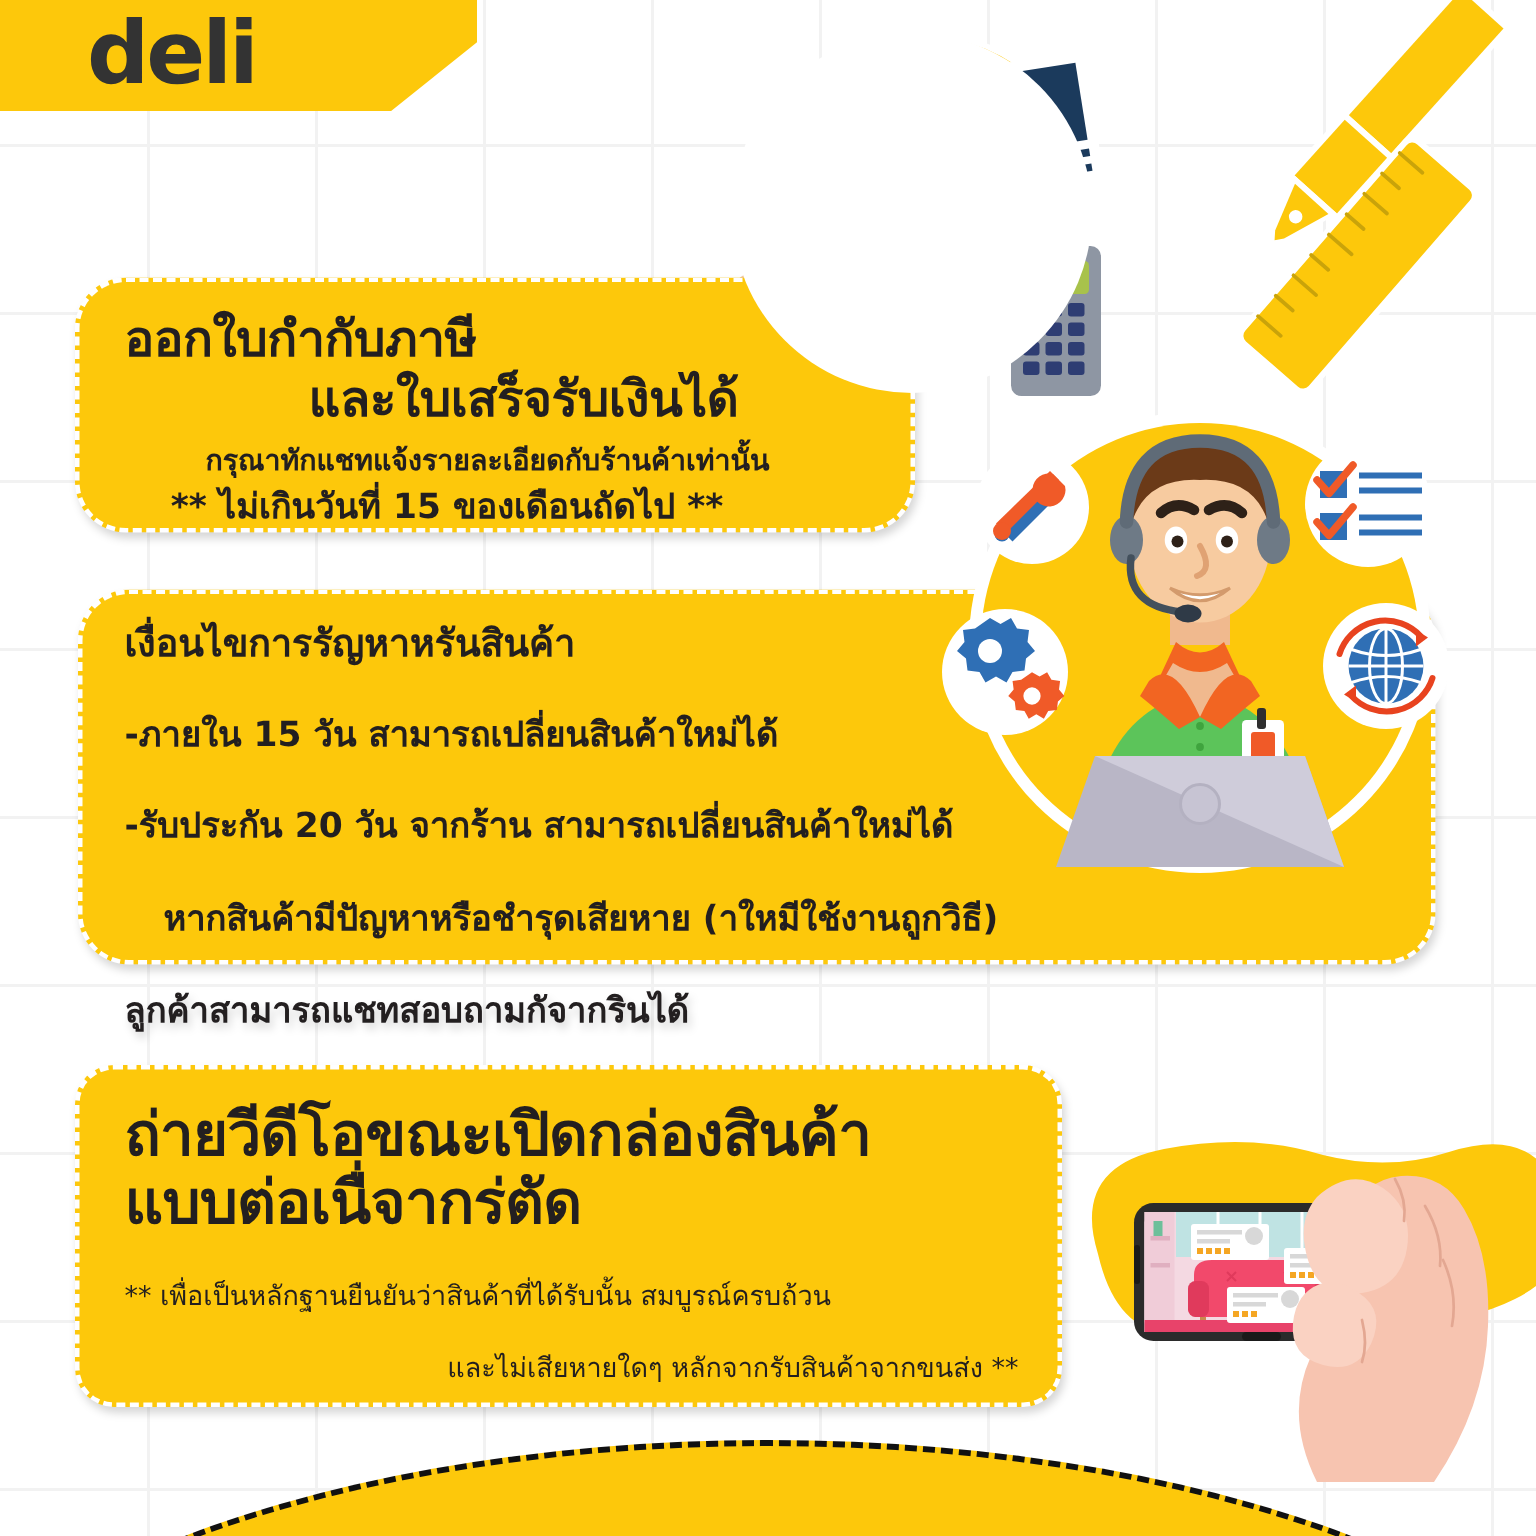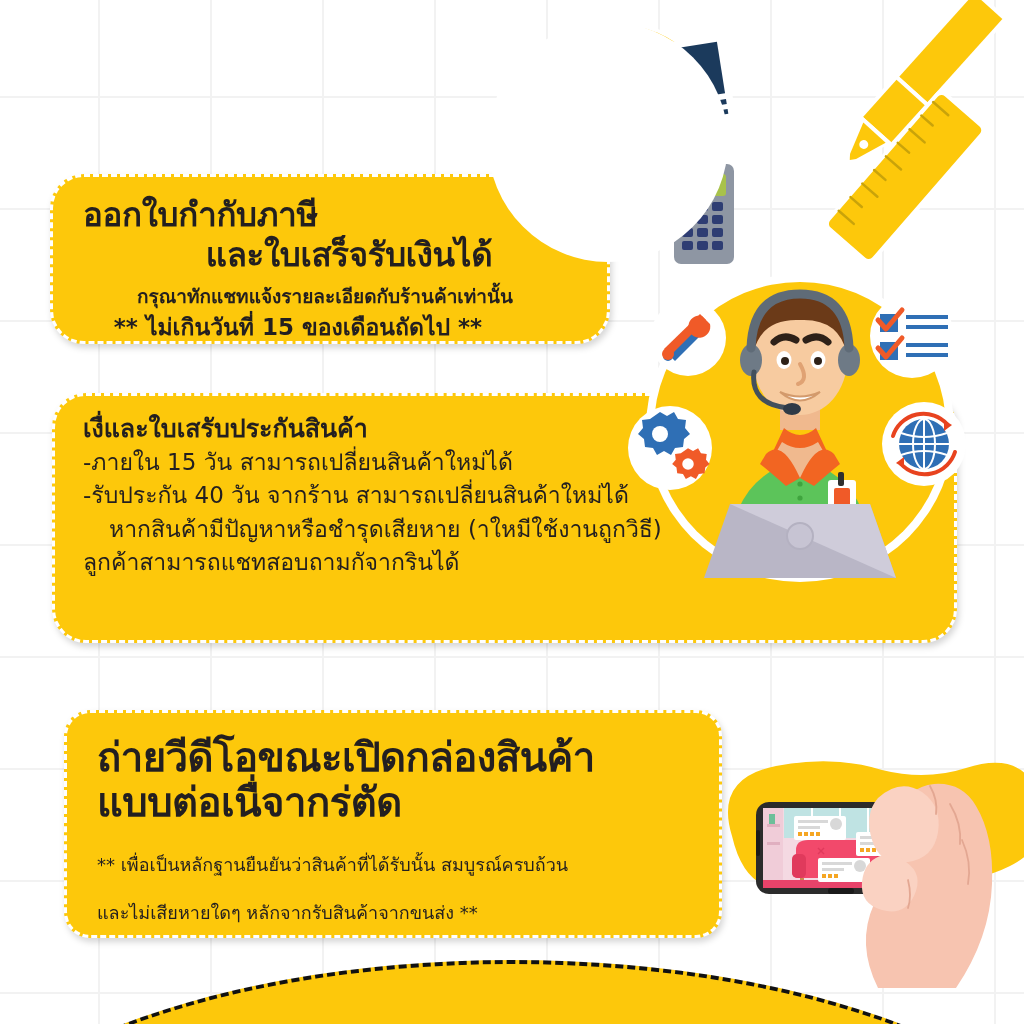--- a/index.html
+++ b/index.html
@@ -35,50 +35,50 @@
   }
 
   
   .card{
     position:absolute;background:#FDC80B;
     border:3px dashed #ffffff;
     box-sizing:border-box;
     filter:drop-shadow(2px 4px 3px rgba(0,0,0,.16));
   }
   #card-invoice{
-    left:50px;top:174px;width:560px;height:170px;
+    left:50px;top:185px;width:560px;height:170px;
     border-radius:34px;
     padding:18px 24px 0 30px;
   }
   #card-warranty{
     left:52px;top:393px;width:905px;height:250px;
     border-radius:34px;
     padding:16px 20px 0 28px;
   }
   #card-video{
-    left:64px;top:710px;width:658px;height:228px;
+    left:50px;top:710px;width:658px;height:228px;
     border-radius:26px;
     padding:22px 26px 0 30px;
   }
 
   
   .notch{position:absolute;border-radius:50%;background:#ffffff;pointer-events:none;}
 
   
   .th{font-family:"DejaVu Sans","Liberation Sans",sans-serif;color:#231f20;}
   .h1{font-size:33px;font-weight:700;line-height:1.22;letter-spacing:-.3px;}
   .h1b{font-size:33px;font-weight:700;line-height:1.22;letter-spacing:-.3px;}
   .sub{font-size:19px;font-weight:700;line-height:1.5;text-align:right;}
   .sub2{font-size:23px;font-weight:700;line-height:1.5;text-align:center;}
   .w-title{font-size:25px;font-weight:700;line-height:1.35;}
-  .w-line{font-size:23px;font-weight:400;line-height:1.46;}
+  .w-line{font-size:23px;font-weight:700;line-height:1.46;margin-top:28px;}
   .w-ind{padding-left:26px;}
   .v-h1{font-size:40px;font-weight:700;line-height:1.12;letter-spacing:-.5px;}
   .v-note{font-size:18px;font-weight:400;line-height:1.5;color:#231f20;}
-  .v-note.sp{margin-top:21px;}
+  .v-note.sp{margin-top:21px;text-align:right;}
 
   
   .bottom-arc{
     position:absolute;left:-70px;bottom:-186px;width:1164px;height:250px;
     background:#FDC80B;border:4px dashed #111111;box-sizing:border-box;
     border-radius:50% 50% 0 0 / 100% 100% 0 0;
   }
 
   
   .art{position:absolute;}
@@ -86,20 +86,23 @@
 </style>
 </head>
 <body>
 
 <div id="stage">
 
   <div class="bg-grid"></div>
 
   <div class="bottom-arc"></div>
 
+  <div class="logo-banner">
+    <div class="logo-text">deli</div>
+  </div>
 
   <div class="art" style="left:478px;top:24px;">
     <svg width="300" height="232" viewBox="0 0 300 232">
       <circle cx="140" cy="116" r="118" fill="#ffffff"></circle>
       <circle cx="136" cy="112" r="112" fill="#FDC80B"></circle>
 
       <path d="M112 150 L176 86 L240 150 Z" fill="#E8923A"></path>
       <path d="M112 150 L112 196 L240 196 L240 150 L176 192 Z" fill="#D9762B"></path>
 
       <rect x="60" y="122" width="126" height="88" rx="6" fill="#CFD8E3"></rect>
@@ -208,23 +211,23 @@
     <div class="th h1">ออกใบกำกับภาษี</div>
     <div class="th h1b" style="margin-left:32px;text-align:center;">และใบเสร็จรับเงินได้</div>
     <div class="th sub" style="margin-top:6px;padding-right:70px;">กรุณาทักแชทแจ้งรายละเอียดกับร้านค้าเท่านั้น</div>
     <div class="th sub2" style="padding-right:70px;">** ไม่เกินวันที่ 15 ของเดือนถัดไป **</div>
   </div>
 
   <div class="notch" style="left:488px;top:22px;width:240px;height:240px;"></div>
   <div class="art" style="left:478px;top:24px;width:300px;height:232px;pointer-events:none;"></div>
 
   <div class="card" id="card-warranty">
-    <div class="th w-title">เงื่และใบเสรับประกันสินค้า</div>
+    <div class="th w-title">เงื่อนไขการรัญหาหรันสินค้า</div>
     <div class="th w-line">-ภายใน 15 วัน สามารถเปลี่ยนสินค้าใหม่ได้</div>
-    <div class="th w-line">-รับประกัน 40 วัน จากร้าน สามารถเปลี่ยนสินค้าใหม่ได้</div>
+    <div class="th w-line">-รับประกัน 20 วัน จากร้าน สามารถเปลี่ยนสินค้าใหม่ได้</div>
     <div class="th w-line w-ind">หากสินค้ามีปัญหาหรือชำรุดเสียหาย (าใหมีใช้งานถูกวิธี)</div>
     <div class="th w-line">ลูกค้าสามารถแชทสอบถามกัจากรินได้</div>
   </div>
 
   <div class="art" style="left:614px;top:268px;">
     <svg width="372" height="310" viewBox="0 0 372 310">
 
       <circle cx="186" cy="160" r="154" fill="#ffffff"></circle>
       <circle cx="186" cy="160" r="146" fill="#FDC80B"></circle>
 

